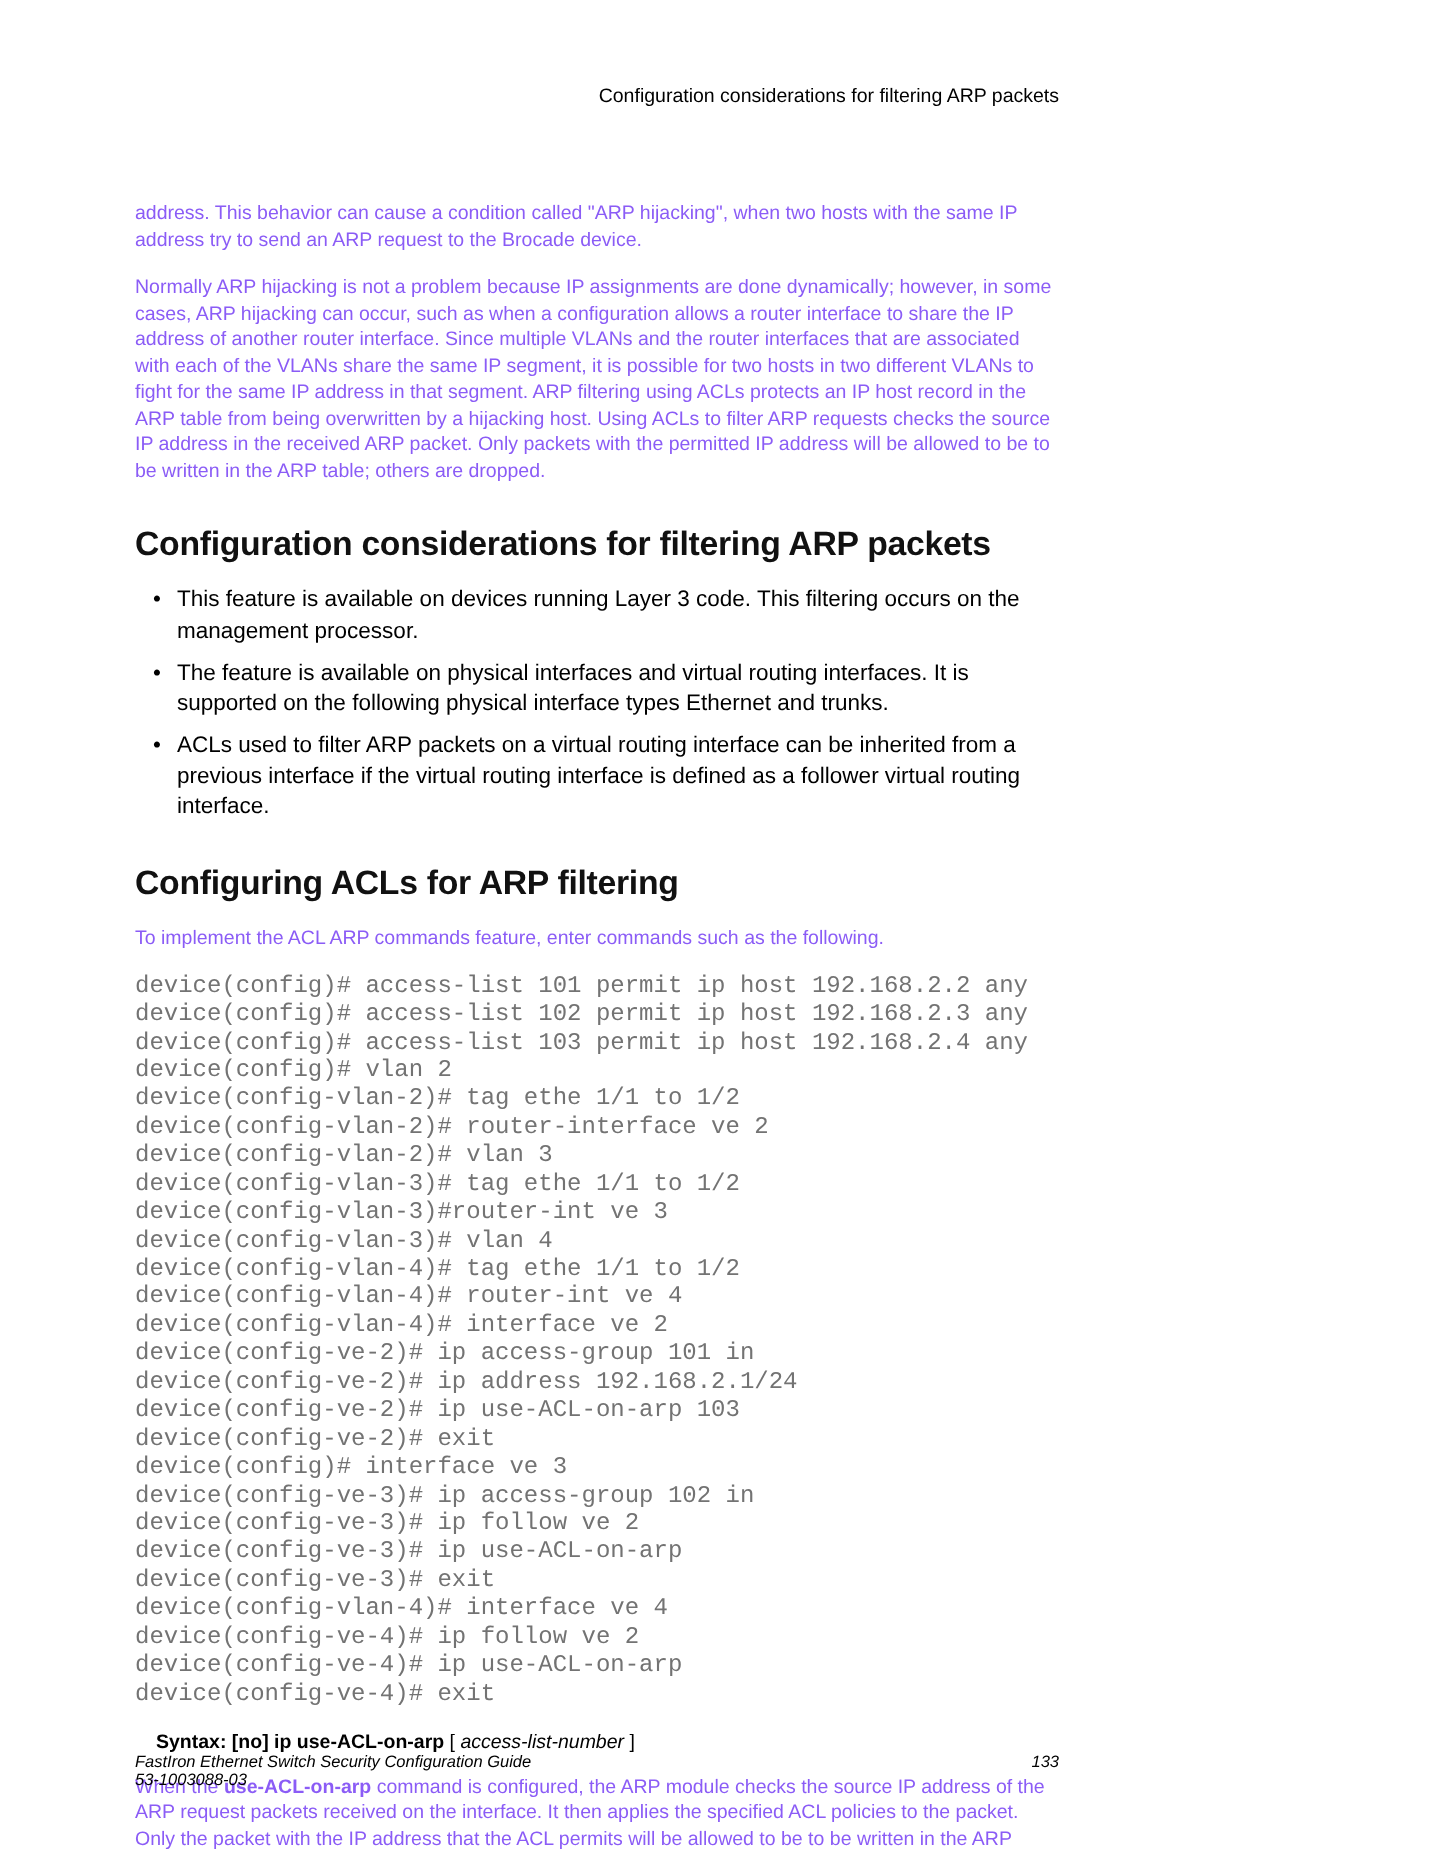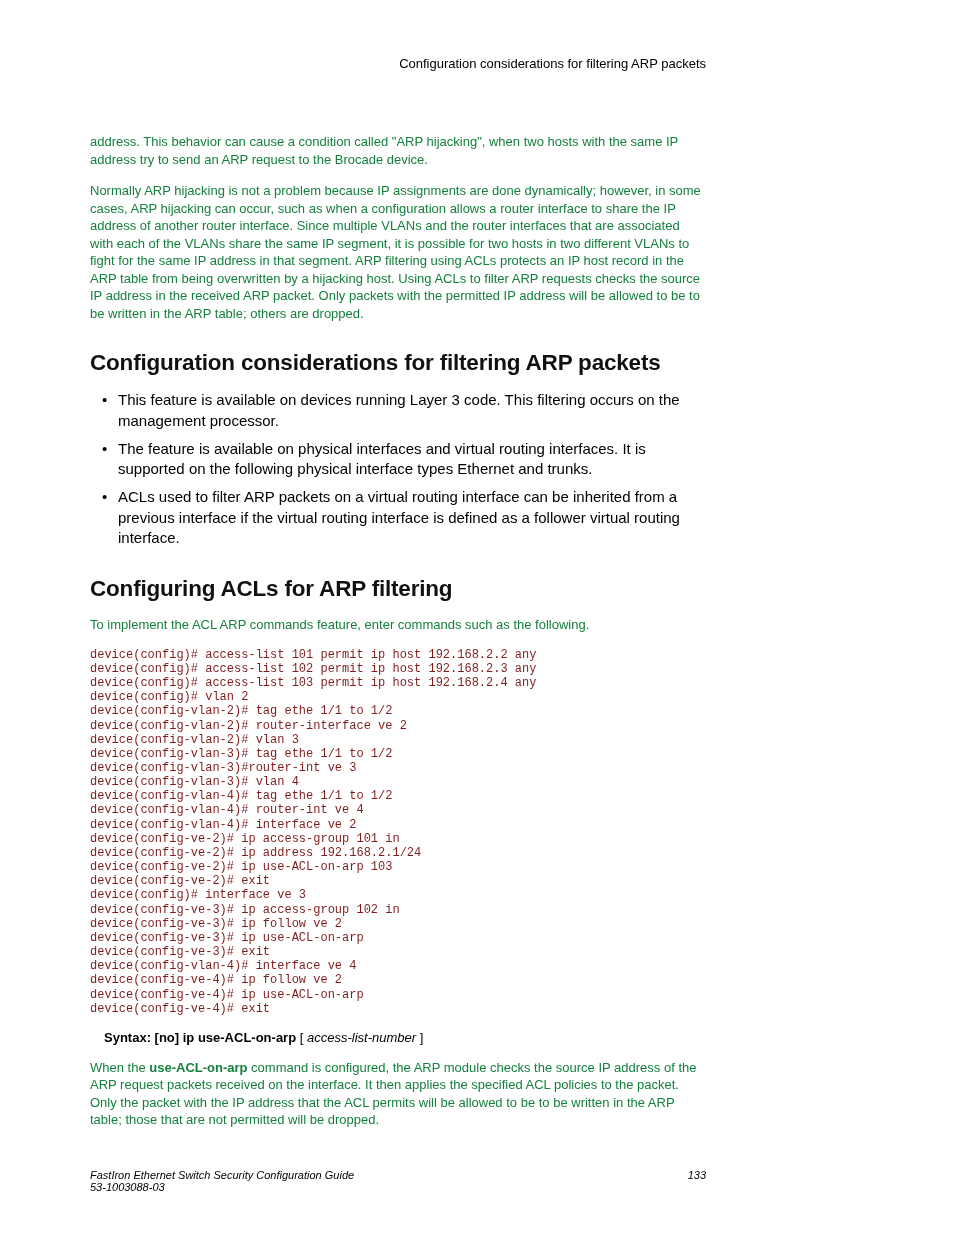--- a/index.html
+++ b/index.html
@@ -19,21 +19,21 @@
   .running-header {
     text-align: right;
     font-size: 13px;
     color: #000;
     padding-top: 56px;
     padding-bottom: 62px;
   }
   .body-text {
     font-size: 13px;
     line-height: 1.35;
-    color: #15803d;
+    color: #8b5cf6;
     margin: 0 0 14px 0;
   }
   .h2 {
     font-family: Arial, Helvetica, sans-serif;
     font-weight: 700;
     font-size: 22.5px;
     font-stretch: condensed;
     letter-spacing: -0.2px;
     color: #111;
     margin: 28px 0 14px 0;
@@ -52,23 +52,23 @@
   }
   ul.bullets li::before {
     content: "•";
     position: absolute;
     left: 12px;
     top: 0;
     color: #000;
   }
   pre.code {
     font-family: "Courier New", Courier, monospace;
-    font-size: 12px;
+    font-size: 16px;
     line-height: 1.18;
-    color: #7f1d1d;
+    color: #737373;
     margin: 14px 0 14px 0;
     white-space: pre;
   }
   .syntax-line {
     font-size: 13px;
     margin: 10px 0 14px 14px;
   }
   .syntax-line .b { font-weight: 700; }
   .syntax-line .i { font-style: italic; }
   .followup b { font-weight: 700; }

